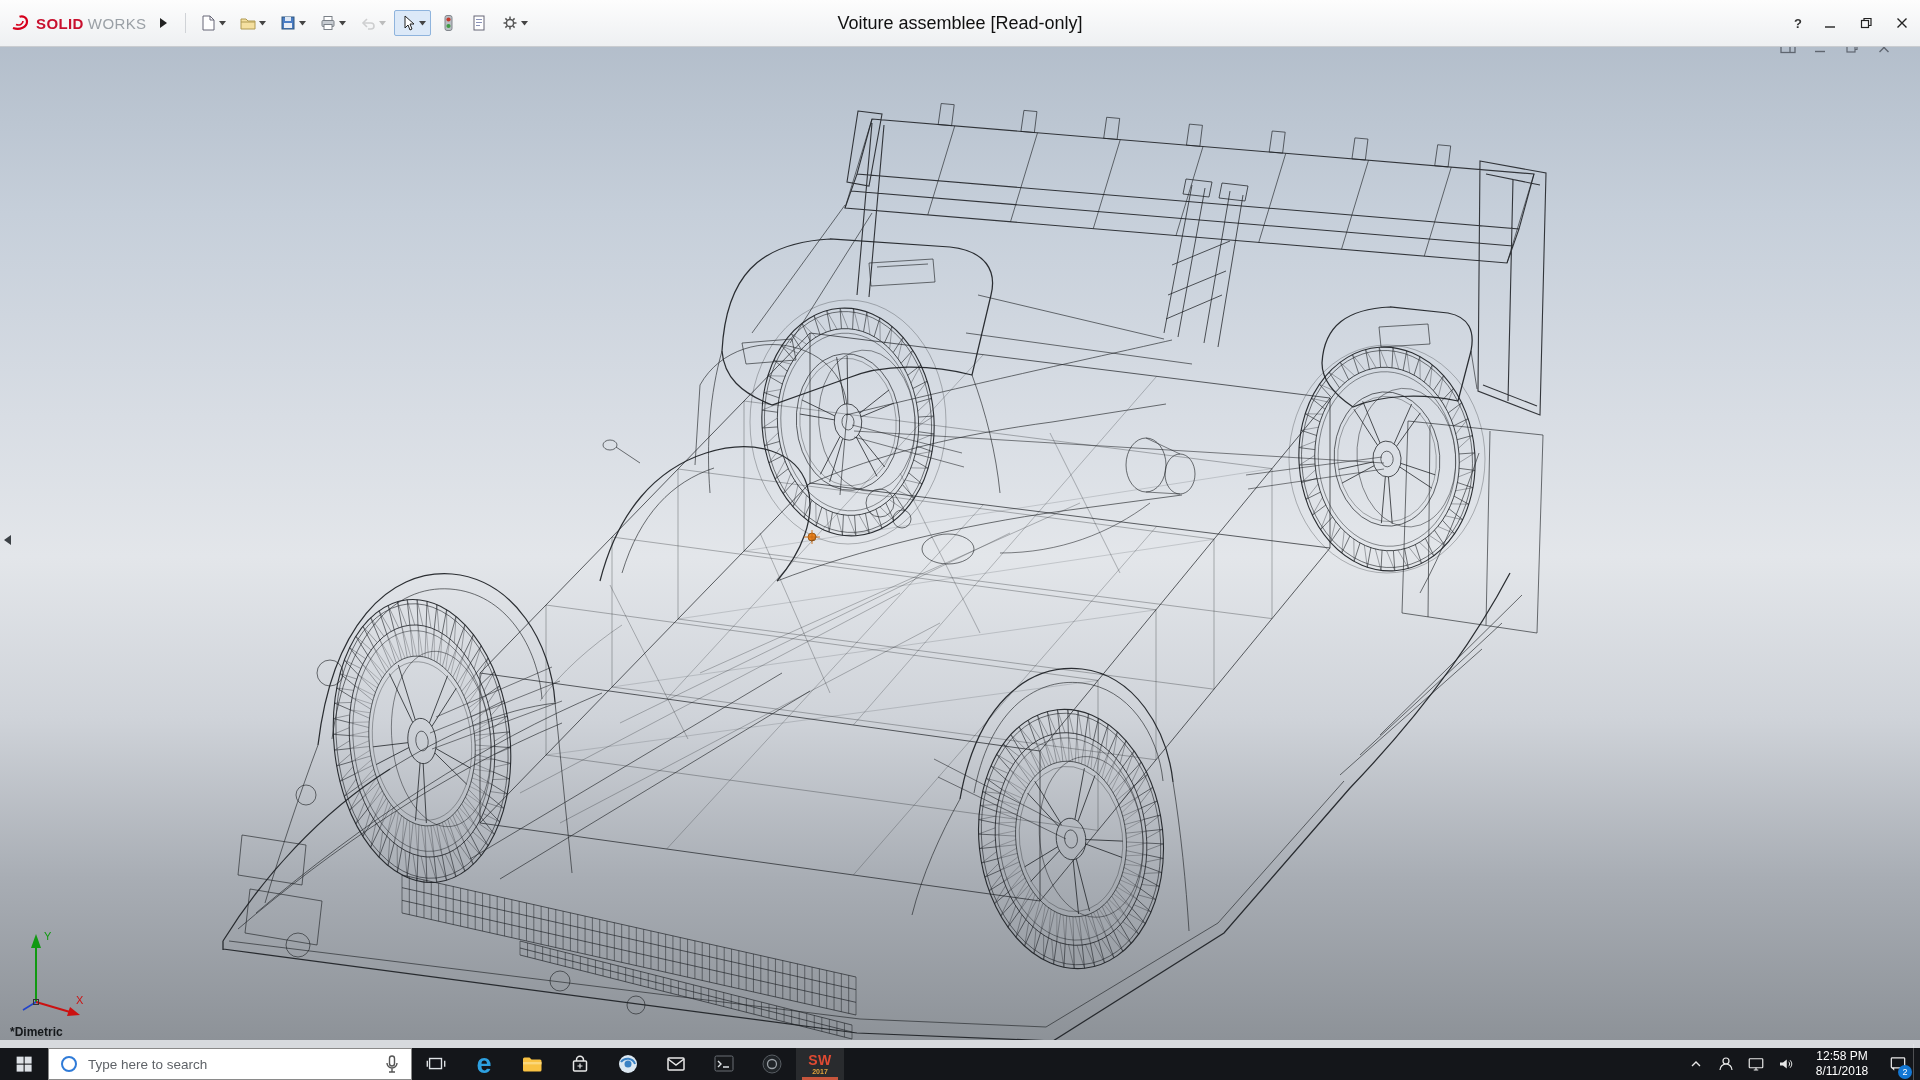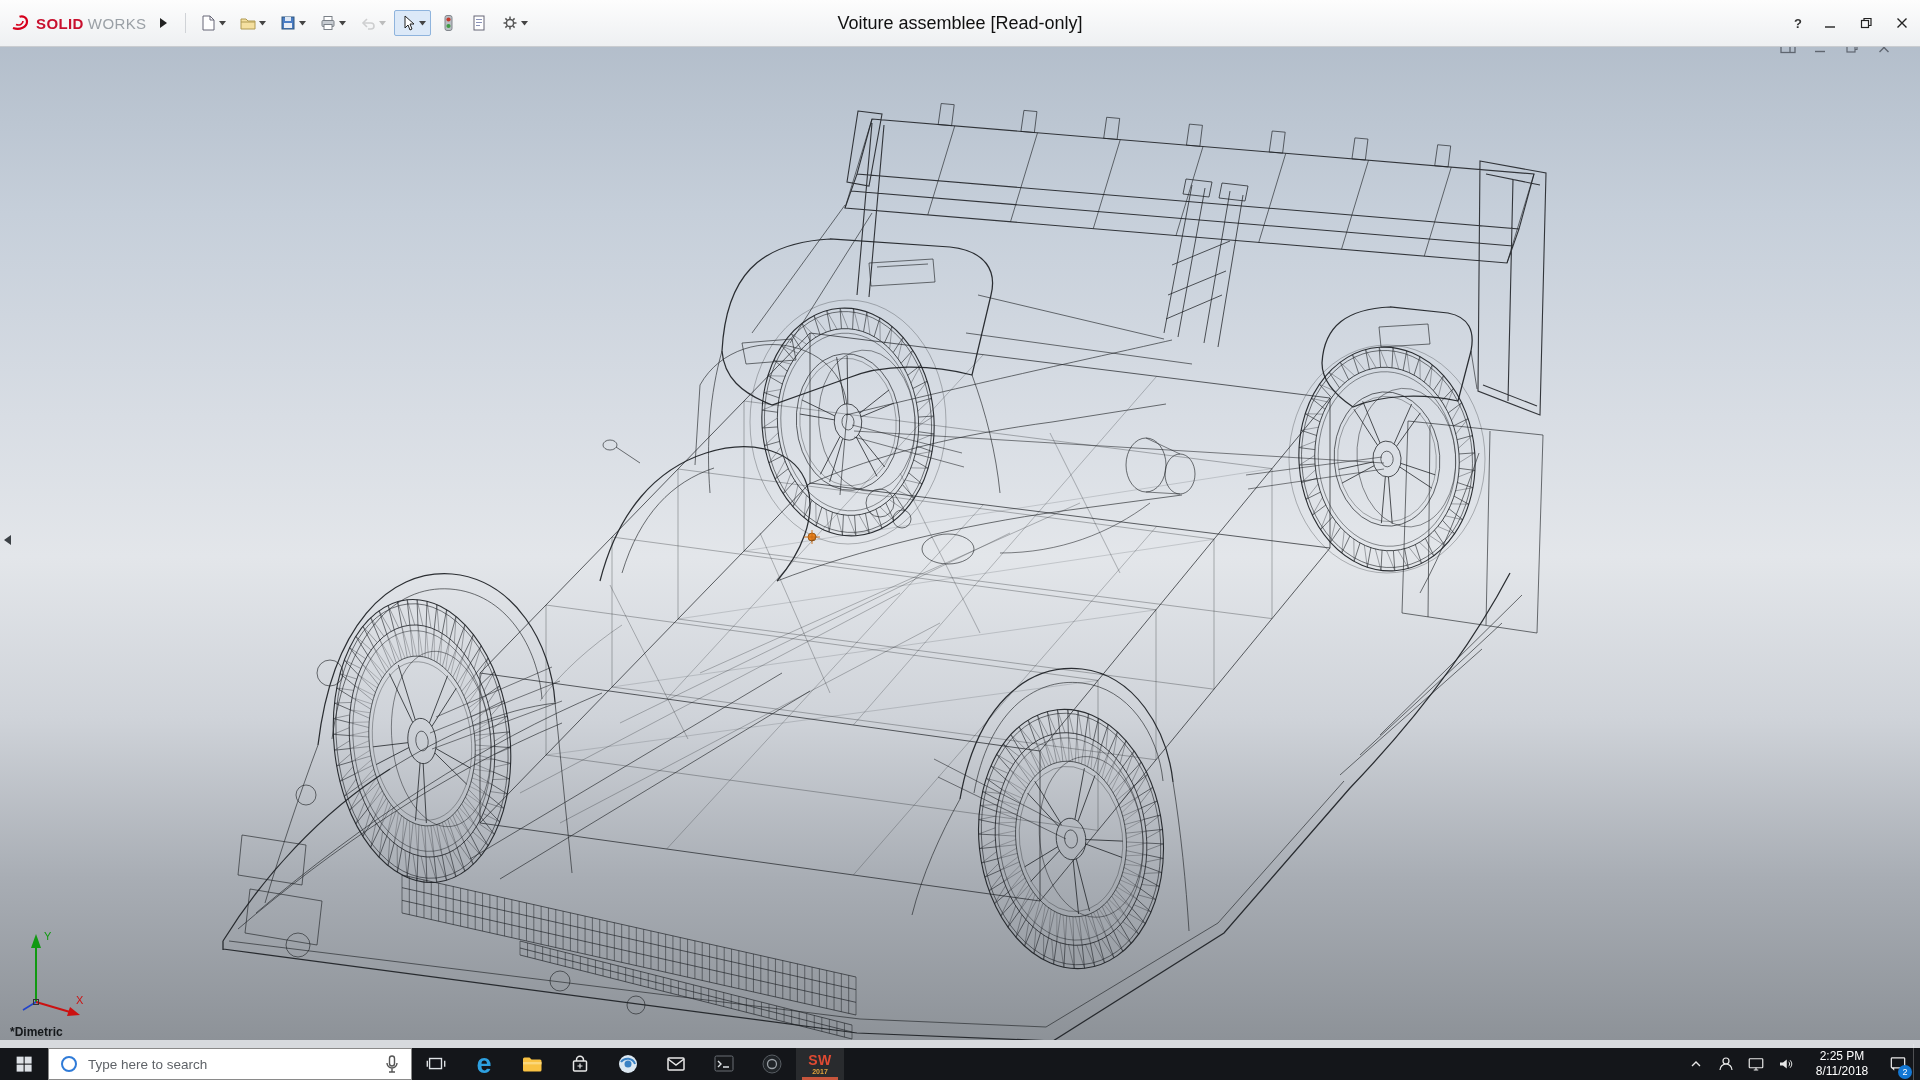--- a/index.html
+++ b/index.html
@@ -1214,21 +1214,21 @@
           <path d="M9,20 h6 M12,17 v3" stroke="#e8e8e8" stroke-width="1.6"></path>
         </svg>
       </div>
       <div class="tray-ic">
         <svg width="18" height="18" viewBox="0 0 24 24">
           <path d="M4,10 v4 h4 l5,4 V6 L8,10 Z" fill="#e8e8e8"></path>
           <path d="M15.5,9 a4,4 0 0 1 0,6 M17.5,7 a7.5,7.5 0 0 1 0,10" stroke="#e8e8e8" fill="none" stroke-width="1.3"></path>
         </svg>
       </div>
       <div class="clock">
-        <div>2:25 PM</div>
+        <div>12:58 PM</div>
         <div>8/11/2018</div>
       </div>
       <div class="tray-ic">
         <svg width="20" height="20" viewBox="0 0 24 24">
           <rect x="4" y="4.5" width="16" height="12" rx="1" fill="none" stroke="#e8e8e8" stroke-width="1.5"></rect>
           <path d="M4,16.5 l3.5,3.5 v-3.5 z" fill="#e8e8e8"></path>
         </svg>
         <span class="badge">2</span>
       </div>
       <div class="show-desktop"></div>

